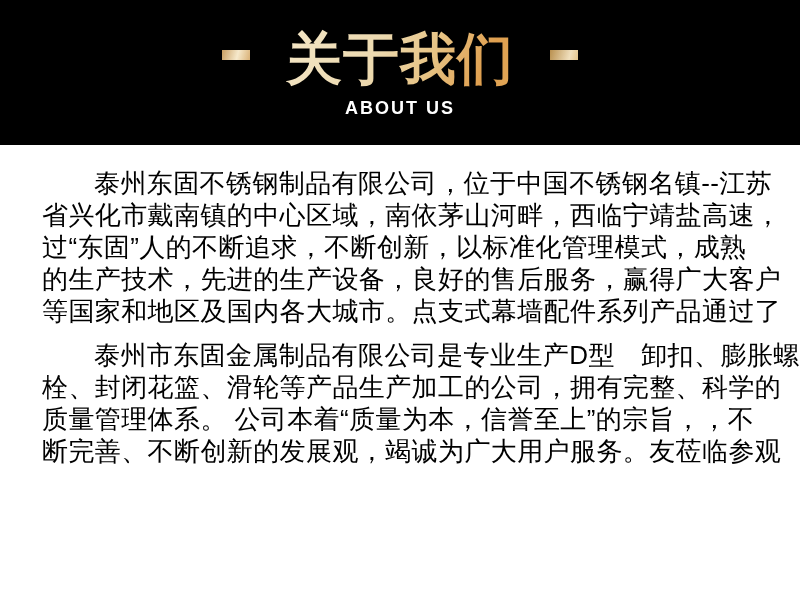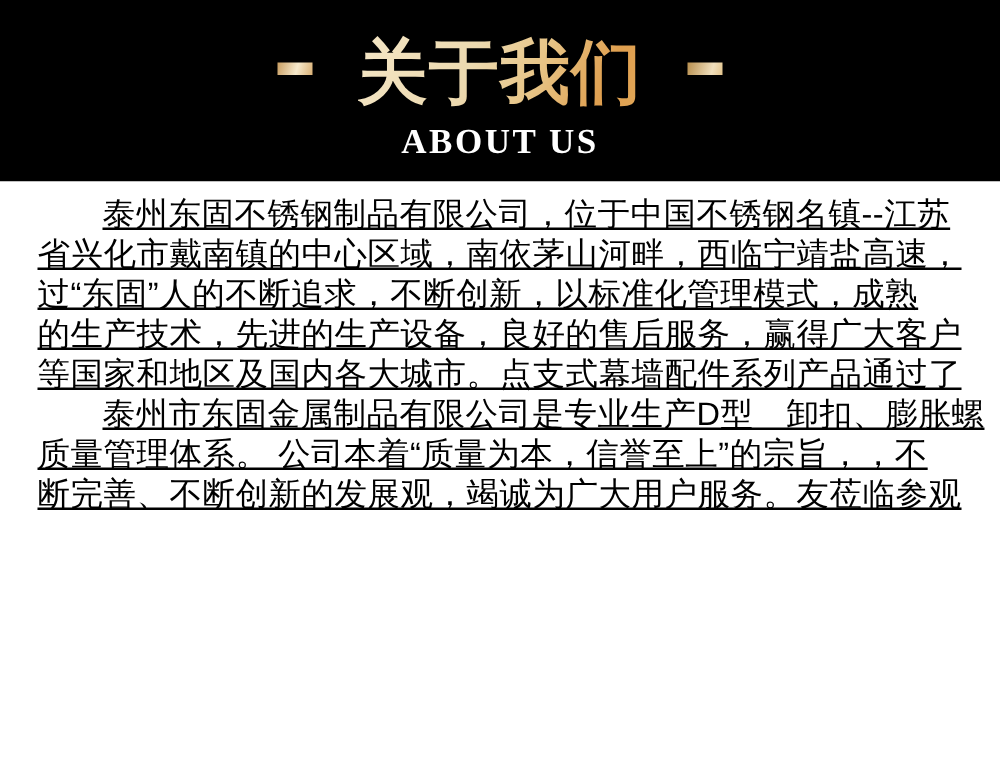--- a/index.html
+++ b/index.html
@@ -11,21 +11,20 @@
     overflow: hidden;
     font-family: "Liberation Sans", sans-serif;
   }
   .header {
     height: 145px;
     background: #000000;
     display: flex;
     flex-direction: column;
     align-items: center;
     padding-top: 26px;
-    font-family: Liberation Serif, serif;
   }
   .title-row {
     display: flex;
     align-items: center;
     gap: 36px;
     height: 66px;
   }
   .dash {
     width: 28px;
     height: 10px;
@@ -44,34 +43,34 @@
     letter-spacing: 1px;
     line-height: 1.15;
     background: linear-gradient(112deg, #f4e6c6 0%, #ecd9af 40%, #e7c486 62%, #df9f4f 85%, #e1a758 100%);
     -webkit-background-clip: text;
     background-clip: text;
     color: transparent;
     white-space: nowrap;
   }
   .subtitle {
     color: #ffffff;
-    font-size: 28px;
+    font-size: 18px;
     font-weight: 600;
     letter-spacing: 2px;
     margin-top: 6px;
     white-space: nowrap;
   }
   .content {
     padding: 10px 30px 0 30px;
     color: #000000;
     font-size: 26px;
     line-height: 32px;
     letter-spacing: 0.4px;
   }
-  .content p { margin: 0; text-decoration: underline; }
+  .content p { margin: 12px; }
   .line {
     display: block;
     white-space: nowrap;
   }
   .indent { text-indent: 52px; }
 </style>
 </head>
 <body>
 
 <div class="page">
@@ -87,17 +86,18 @@
   <main class="content">
     <p>
       <span class="line indent">泰州东固不锈钢制品有限公司，位于中国不锈钢名镇--江苏</span>
       <span class="line">省兴化市戴南镇的中心区域，南依茅山河畔，西临宁靖盐高速，</span>
       <span class="line">过“东固”人的不断追求，不断创新，以标准化管理模式，成熟</span>
       <span class="line">的生产技术，先进的生产设备，良好的售后服务，赢得广大客户</span>
       <span class="line">等国家和地区及国内各大城市。点支式幕墙配件系列产品通过了</span>
     </p>
     <p>
       <span class="line indent">泰州市东固金属制品有限公司是专业生产D型　卸扣、膨胀螺</span>
+      <span class="line">栓、封闭花篮、滑轮等产品生产加工的公司，拥有完整、科学的</span>
       <span class="line">质量管理体系。 公司本着“质量为本，信誉至上”的宗旨，，不</span>
       <span class="line">断完善、不断创新的发展观，竭诚为广大用户服务。友莅临参观</span>
     </p>
   </main>
 </div>
 
 </body></html>

